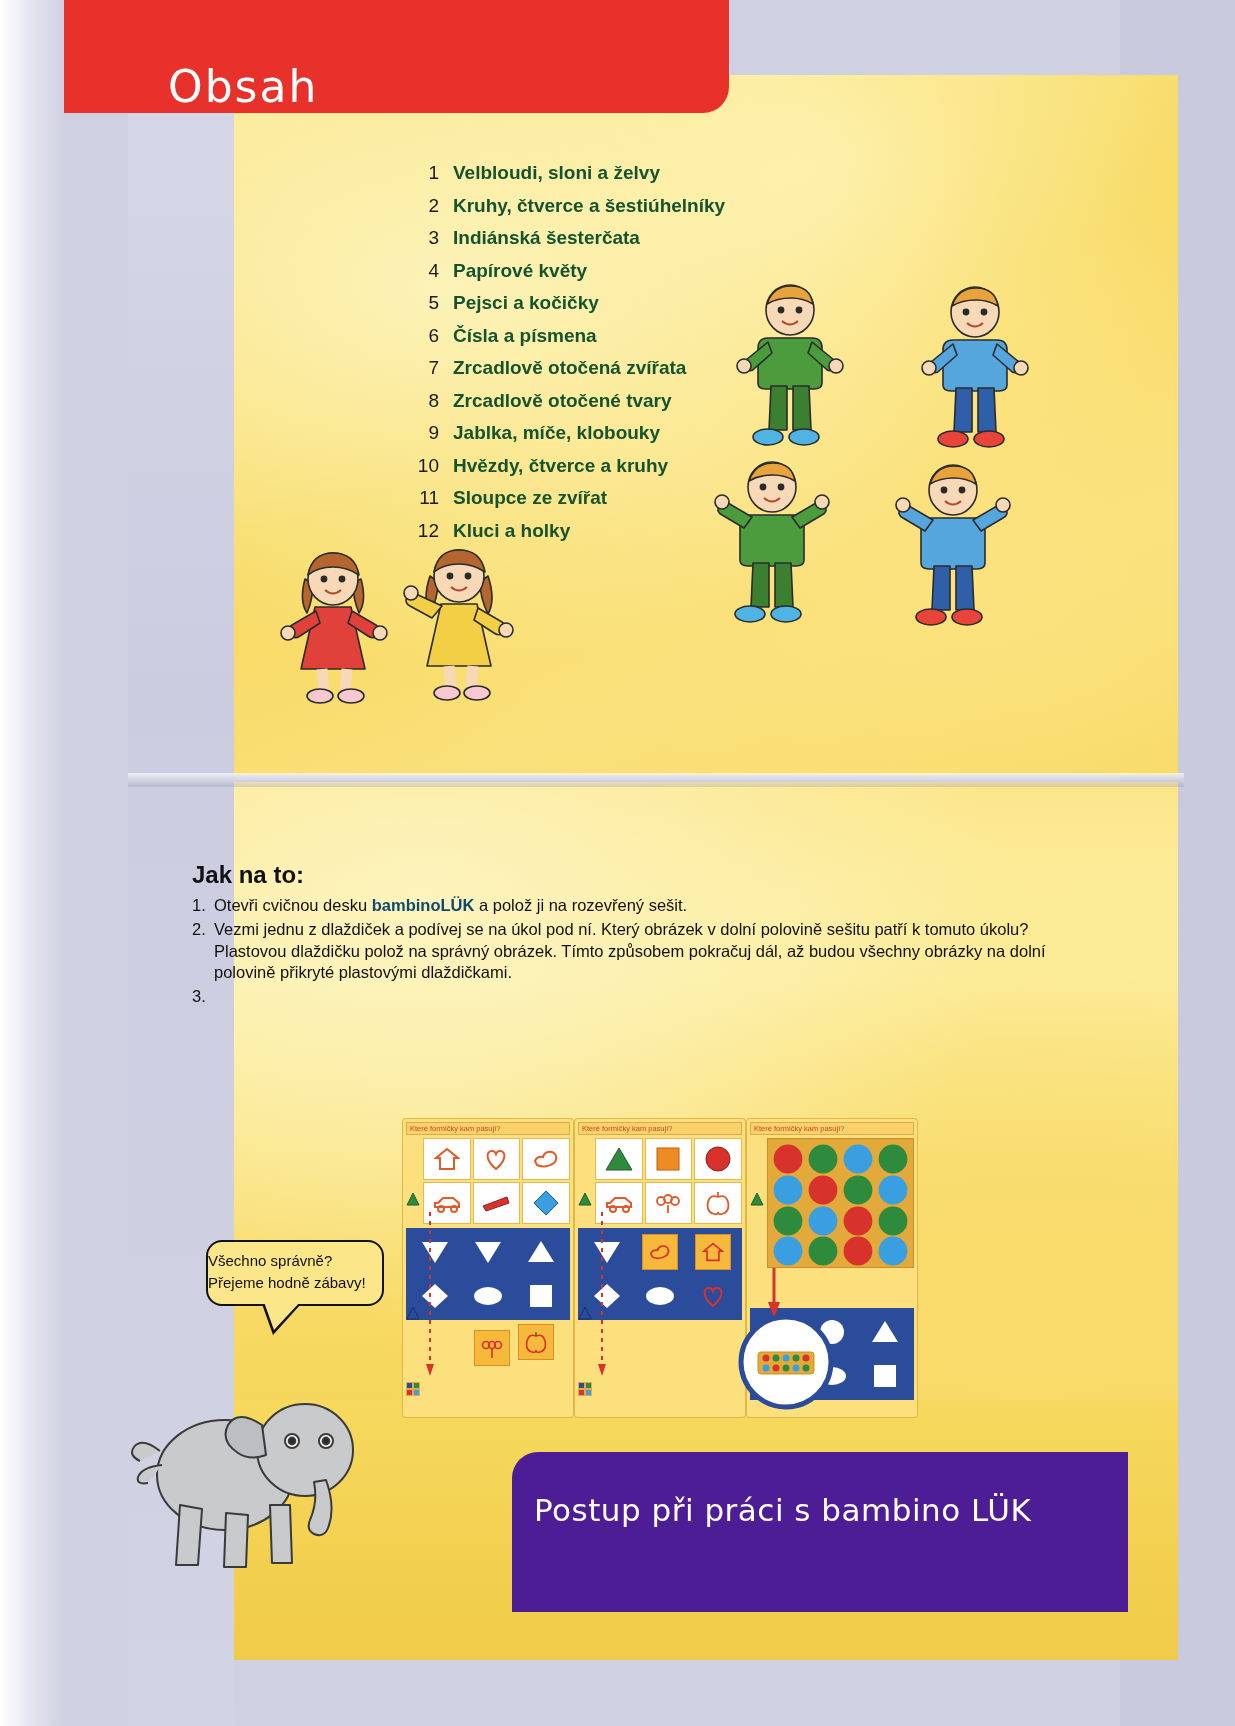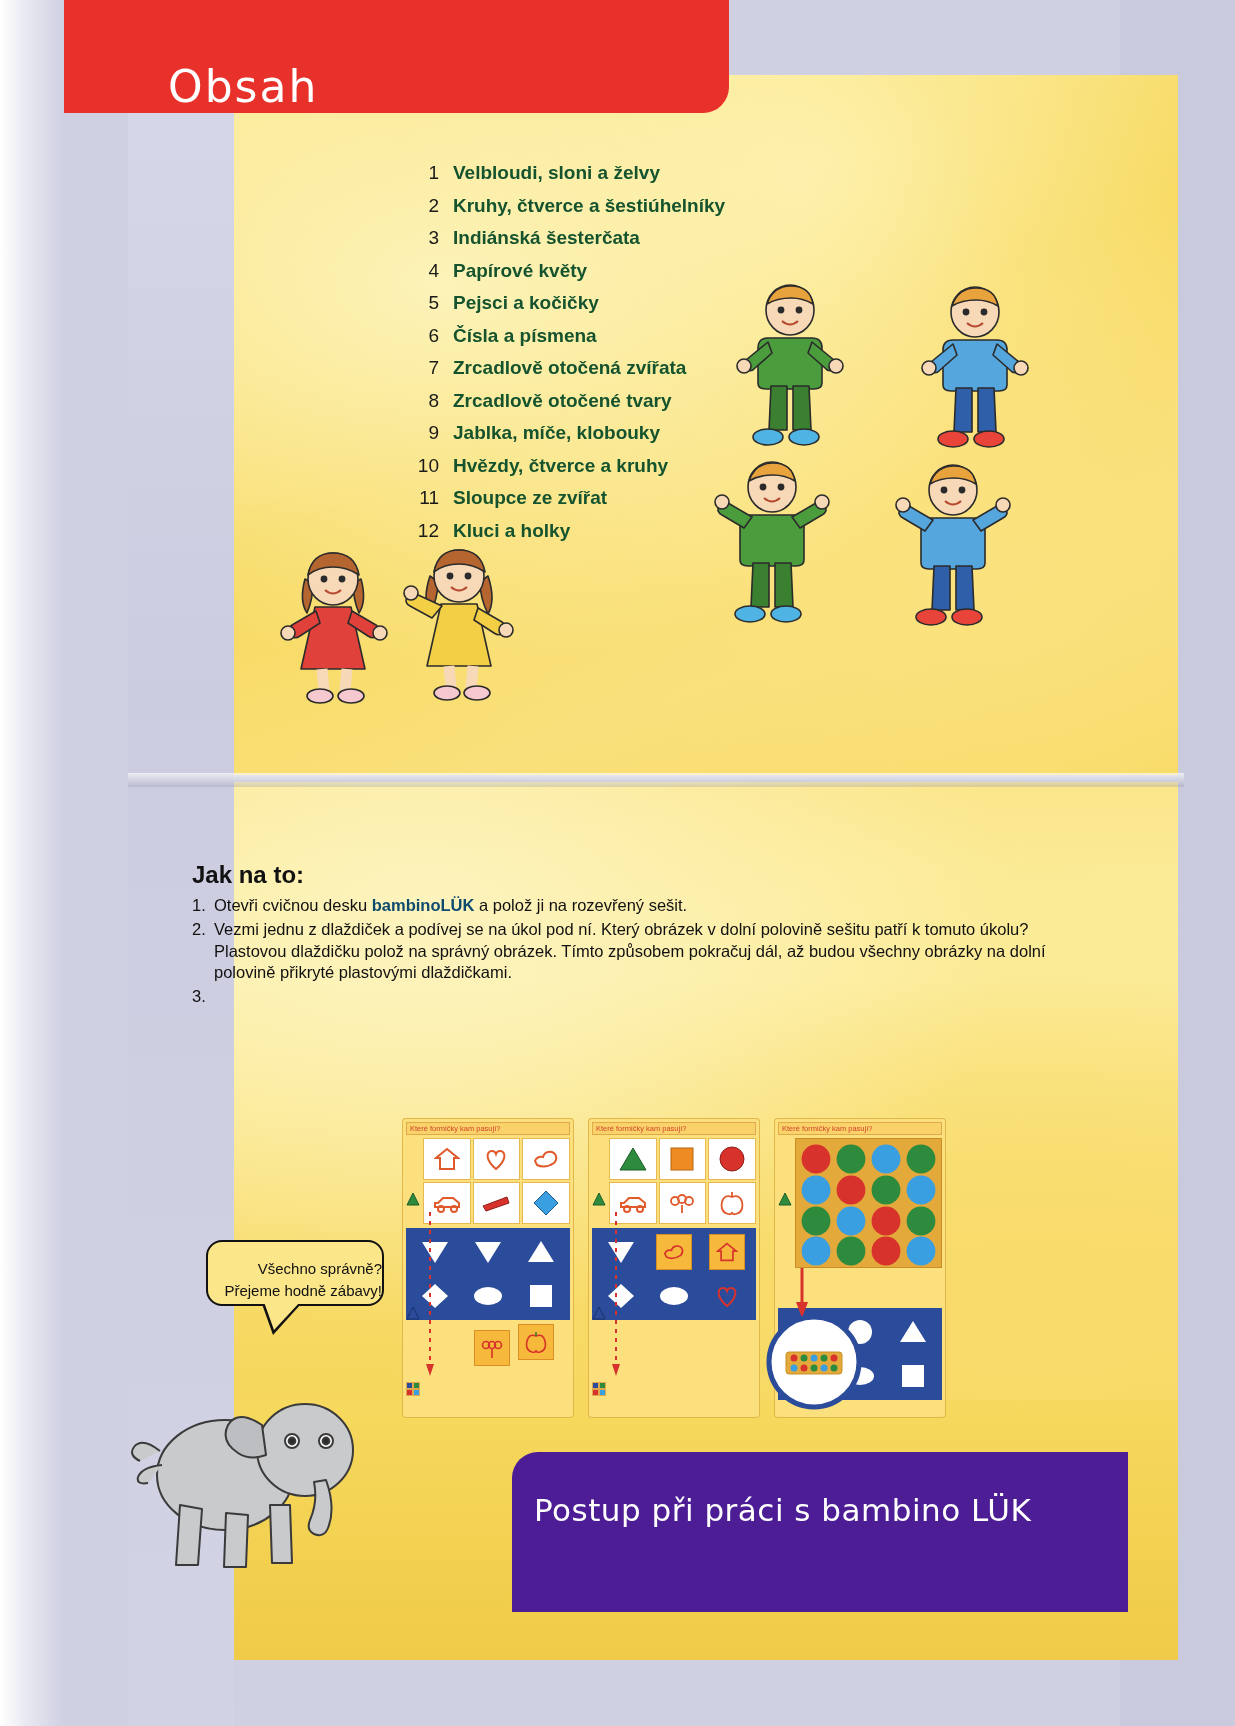--- a/index.html
+++ b/index.html
@@ -81,36 +81,36 @@
     font-size:16.5px;line-height:1.32;color:#111;margin-bottom:2px;
     padding-left:22px;position:relative;
   }
   .howto li .mark{position:absolute;left:0;top:0;}
   .brandname{color:#0c4a6e;font-weight:bold;}
 
   
   .bubble{
     position:absolute;left:206px;top:1240px;width:178px;height:66px;
     border:2px solid #111;border-radius:16px;background:#fbe68a;
-    font-size:15px;color:#111;text-align:right;padding-top:16px;box-sizing:border-box;
+    font-size:15px;color:#111;text-align:left;padding-top:8px;box-sizing:border-box;
     line-height:1.45;
   }
   .bubble:after{
     content:"";position:absolute;left:56px;bottom:-26px;width:0;height:0;
     border-left:10px solid transparent;border-right:26px solid transparent;
     border-top:28px solid #fbe68a;
   }
   .bubble:before{
     content:"";position:absolute;left:54px;bottom:-31px;width:0;height:0;
     border-left:11px solid transparent;border-right:28px solid transparent;
     border-top:31px solid #111;
   }
 
   
-  .panels{position:absolute;left:402px;top:1118px;display:flex;gap:14px;}
+  .panels{position:absolute;left:402px;top:1118px;display:flex;}
   .panel{
     width:172px;height:300px;background:#fbe07d;border-radius:4px;
     box-shadow:0 0 0 1px #e2b74a inset;position:relative;padding:4px;box-sizing:border-box;
   }
   .panel-title{
     font-size:7.5px;color:#d2452c;background:#f9d26a;padding:1px 3px;
     border:1px solid #e0a94b;margin-bottom:3px;
   }
   .grid-top{display:grid;grid-template-columns:repeat(3,1fr);gap:2px;margin-left:17px;}
   .cell{background:#fff;border:1px solid #e7b94f;height:40px;display:flex;align-items:center;justify-content:center;}

